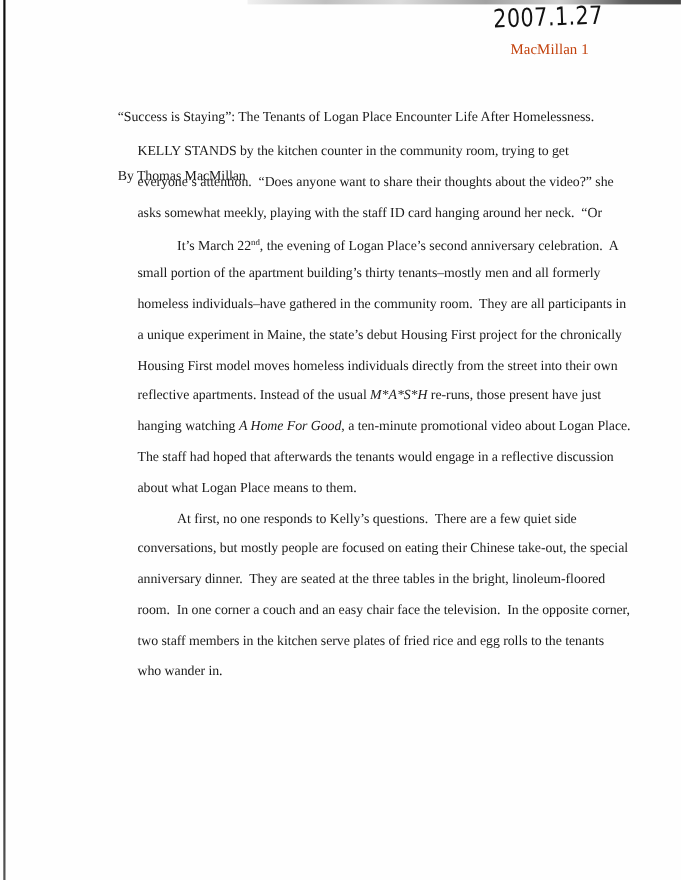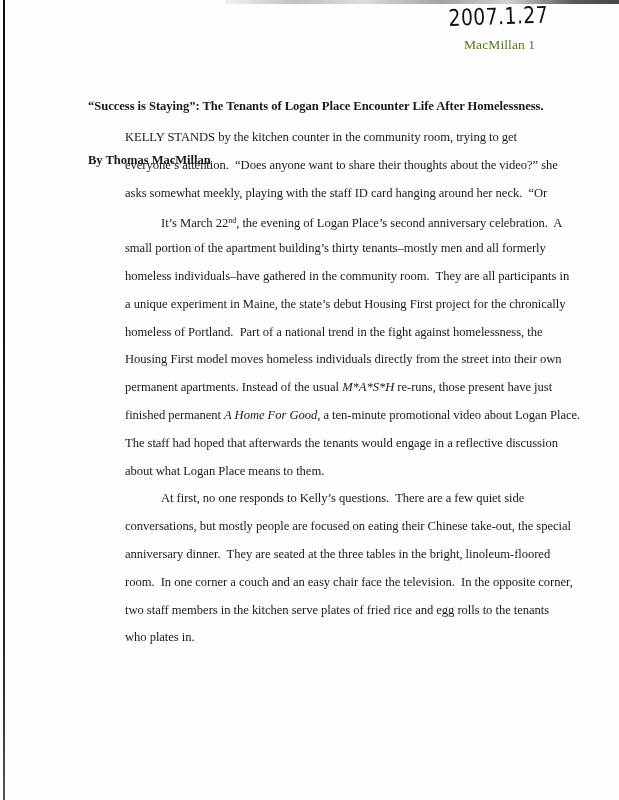--- a/index.html
+++ b/index.html
@@ -51,33 +51,32 @@
     letter-spacing: 0.5px;
     transform: rotate(-2deg) scaleX(0.82);
     transform-origin: left top;
     white-space: pre;
   }
   .header-right {
     position: absolute;
     left: 464px;
     top: 37px;
     font-size: 13.5px;
-    color: #4d7c0f;
+    color: #c2410c;
     letter-spacing: 0.1px;
   }
   .title-block {
     position: absolute;
-    left: 88px;
+    left: 107px;
     top: 61px;
     width: 480px;
     font-size: 12.6px;
     line-height: 18px;
     letter-spacing: -0.05px;
     white-space: pre-wrap;
-    font-weight: bold;
   }
   .body-block {
     position: absolute;
     left: 93px;
     top: 124px;
     width: 480px;
     font-size: 12.6px;
     letter-spacing: -0.05px;
   }
   .line {
@@ -115,27 +114,26 @@
   </div>
 
   <div class="body-block">
       <div class="line"><span>KELLY STANDS by the kitchen counter in the community room, trying to get</span></div>
       <div class="line"><span>everyone’s attention.  “Does anyone want to share their thoughts about the video?” she</span></div>
       <div class="line"><span>asks somewhat meekly, playing with the staff ID card hanging around her neck.  “Or</span></div>
       <div class="line indent"><span>It’s March 22</span><span class="sup">nd</span><span>, the evening of Logan Place’s second anniversary celebration.  A</span></div>
       <div class="line"><span>small portion of the apartment building’s thirty tenants–mostly men and all formerly</span></div>
       <div class="line"><span>homeless individuals–have gathered in the community room.  They are all participants in</span></div>
       <div class="line"><span>a unique experiment in Maine, the state’s debut Housing First project for the chronically</span></div>
-      <div class="line"><span>homeless of Portland.  Part of a national trend in the fight against homelessness, the</span></div>
       <div class="line"><span>Housing First model moves homeless individuals directly from the street into their own</span></div>
-      <div class="line"><span>permanent apartments. Instead of the usual </span><span class="italic">M*A*S*H</span><span> re-runs, those present have just</span></div>
-      <div class="line"><span>finished permanent </span><span class="italic">A Home For Good</span><span>, a ten-minute promotional video about Logan Place.</span></div>
+      <div class="line"><span>reflective apartments. Instead of the usual </span><span class="italic">M*A*S*H</span><span> re-runs, those present have just</span></div>
+      <div class="line"><span>hanging watching </span><span class="italic">A Home For Good</span><span>, a ten-minute promotional video about Logan Place.</span></div>
       <div class="line"><span>The staff had hoped that afterwards the tenants would engage in a reflective discussion</span></div>
       <div class="line"><span>about what Logan Place means to them.</span></div>
       <div class="line indent"><span>At first, no one responds to Kelly’s questions.  There are a few quiet side</span></div>
       <div class="line"><span>conversations, but mostly people are focused on eating their Chinese take-out, the special</span></div>
       <div class="line"><span>anniversary dinner.  They are seated at the three tables in the bright, linoleum-floored</span></div>
       <div class="line"><span>room.  In one corner a couch and an easy chair face the television.  In the opposite corner,</span></div>
       <div class="line"><span>two staff members in the kitchen serve plates of fried rice and egg rolls to the tenants</span></div>
-      <div class="line"><span>who plates in.</span></div>
+      <div class="line"><span>who wander in.</span></div>
     </div>
 
 </div>
 
 </body></html>

